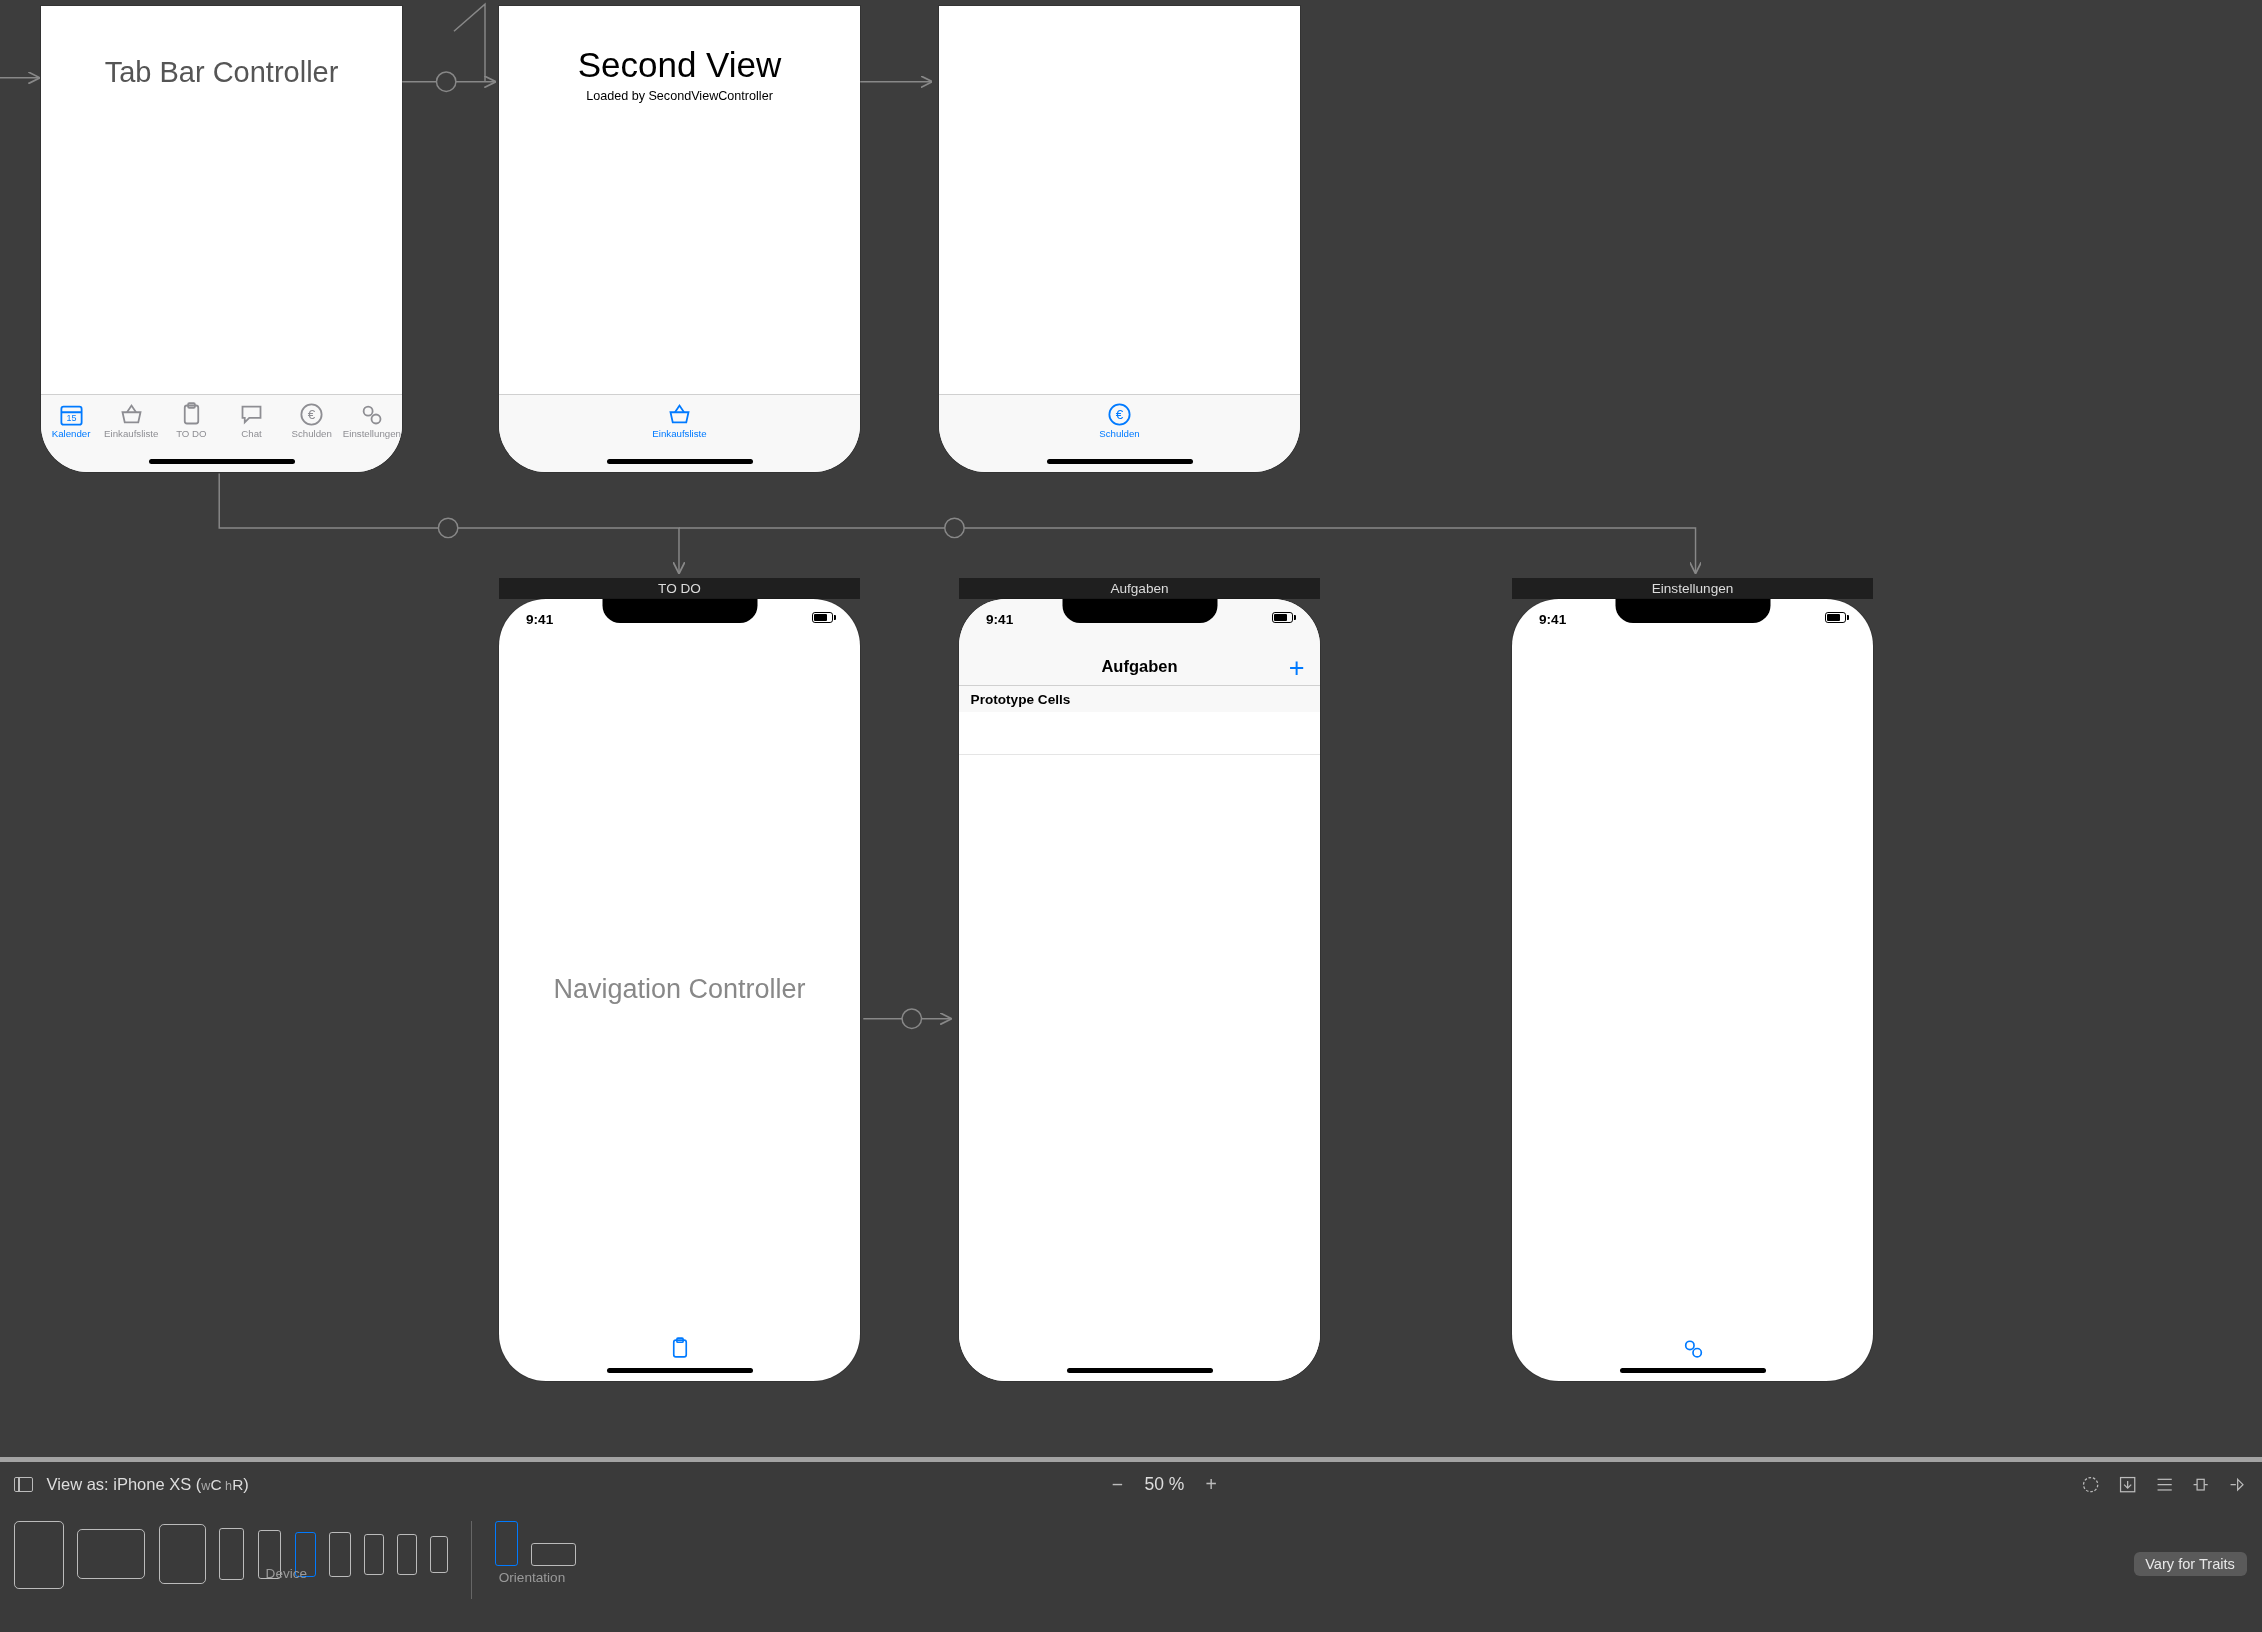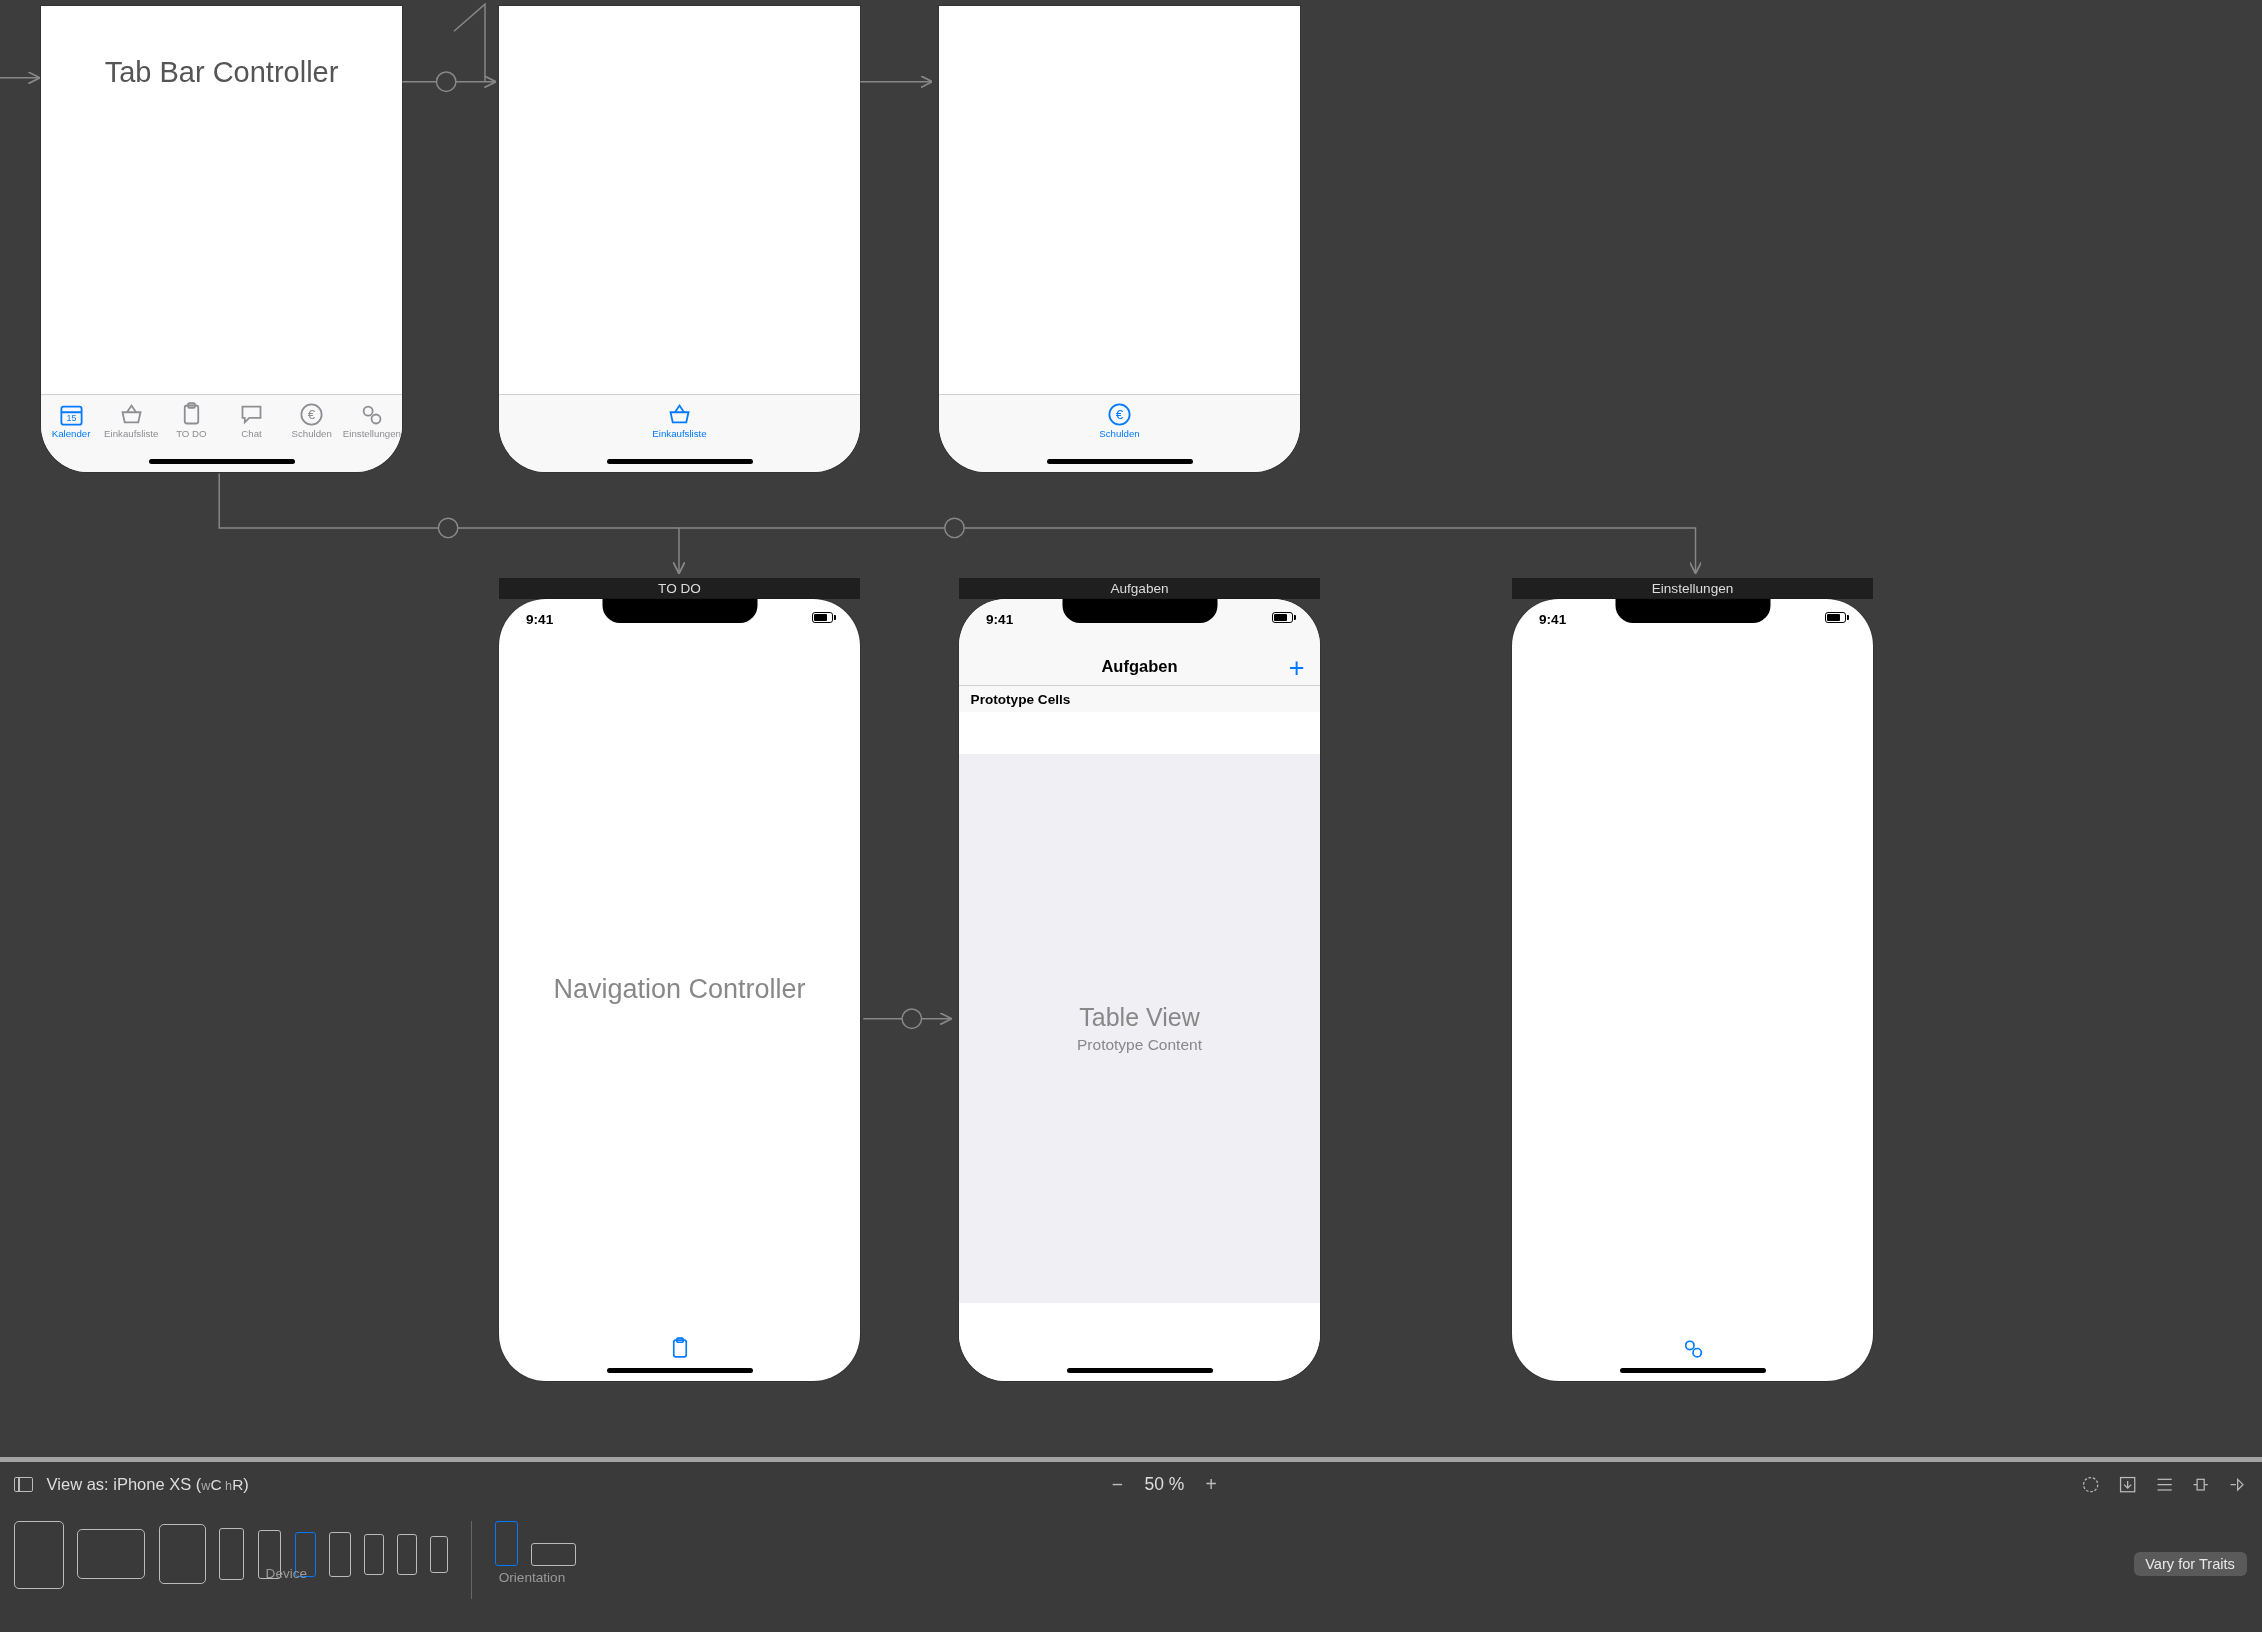--- a/index.html
+++ b/index.html
@@ -306,20 +306,24 @@
             </svg>
           <span>Einstellungen</span>
         </div>
       </div>
       <div class="homebar"></div>
     </div>
   </div>
 
   <div class="scene" style="left:499px; top:5.8px;">
     <div class="phone top">
+      <div class="sv-block">
+        <div class="sv-title">Second View</div>
+        <div class="sv-sub">Loaded by SecondViewController</div>
+      </div>
       <div class="tabbar single">
         <div class="tab-item sel">
           <svg viewBox="0 0 24 24">
               <path class="stk" d="M4 10h16l-2 9H6z"></path>
               <path class="stk" d="M8 10l4-6 4 6"></path>
             </svg>
           <span>Einkaufsliste</span>
         </div>
       </div>
       <div class="homebar"></div>
@@ -373,24 +377,20 @@
         <span class="battery">
             <span class="fill"></span>
           </span>
       </div>
       <div class="navbar">
         <div class="navbar-title">Aufgaben</div>
         <div class="navbar-btn">+</div>
       </div>
       <div class="proto-header">Prototype Cells</div>
       <div class="proto-cell"></div>
-      <div class="table-body">
-        <div class="t1">Table View</div>
-        <div class="t2">Prototype Content</div>
-      </div>
       <div class="bottom-white"></div>
       <div class="homebar"></div>
     </div>
   </div>
 
   <div class="scene" style="left:1512px; top:578px;">
     <div class="scene-title">Einstellungen</div>
     <div class="phone">
       <div class="notch"></div>
       <div class="statusbar">

